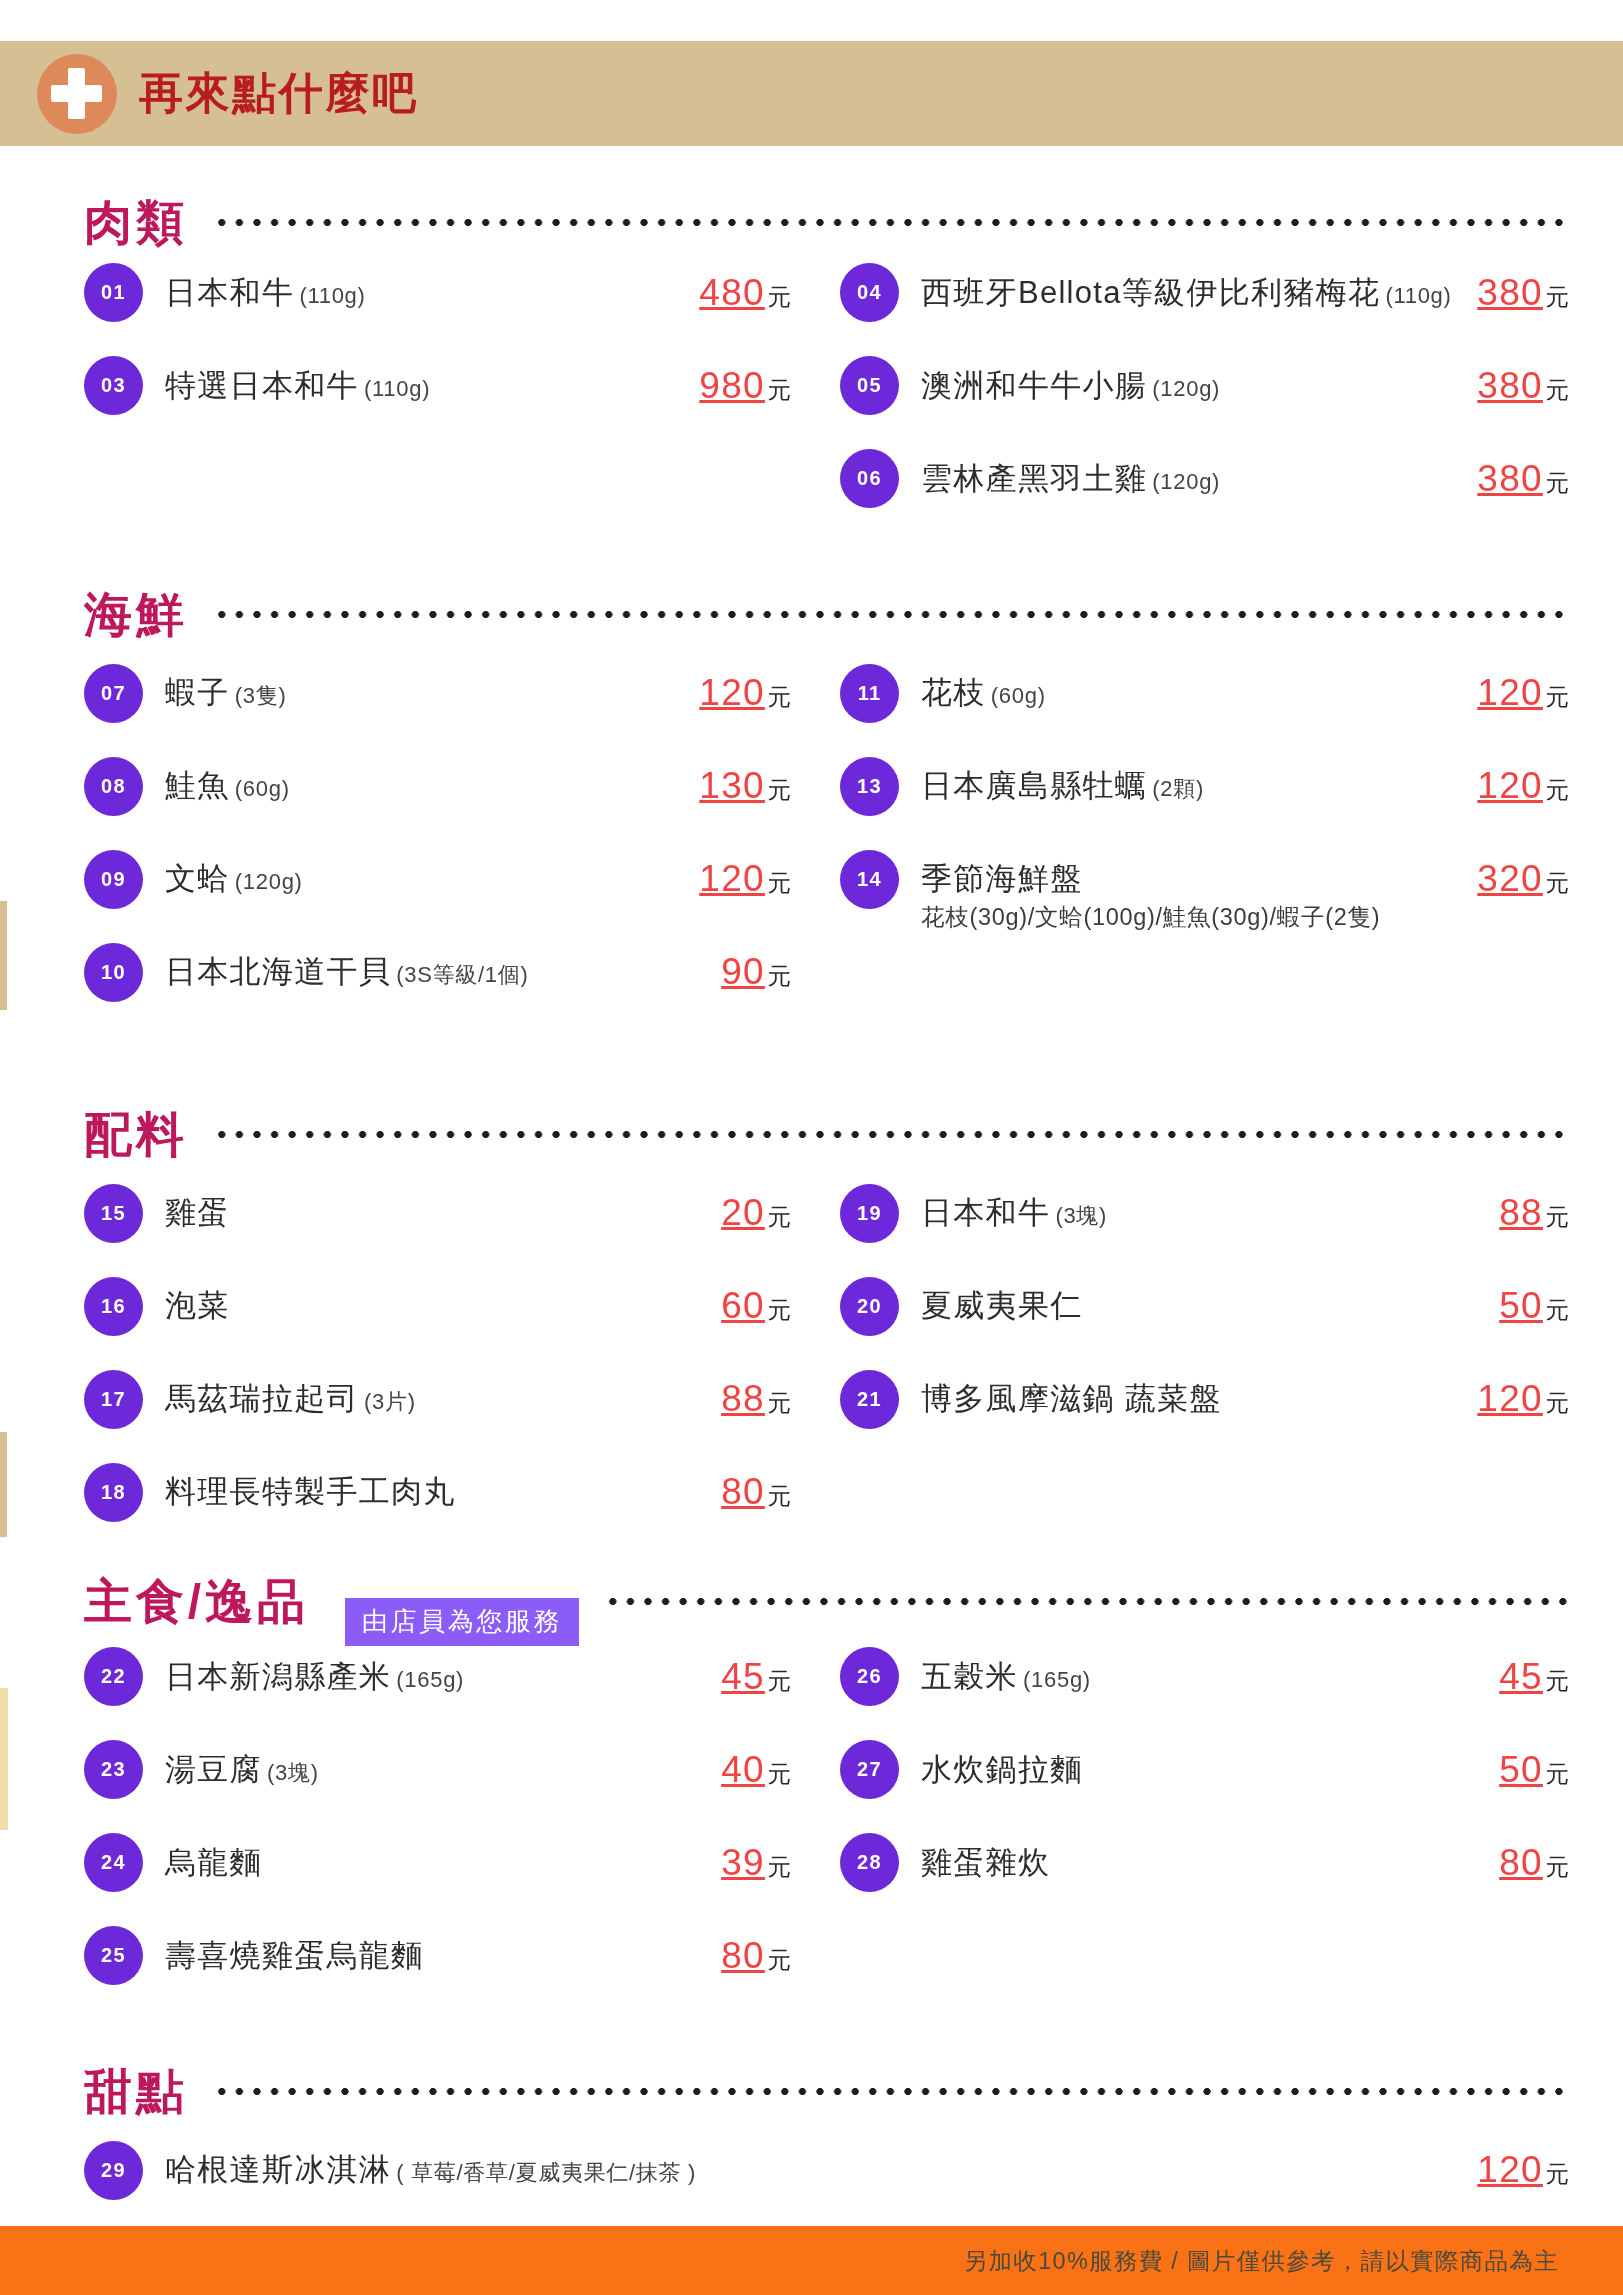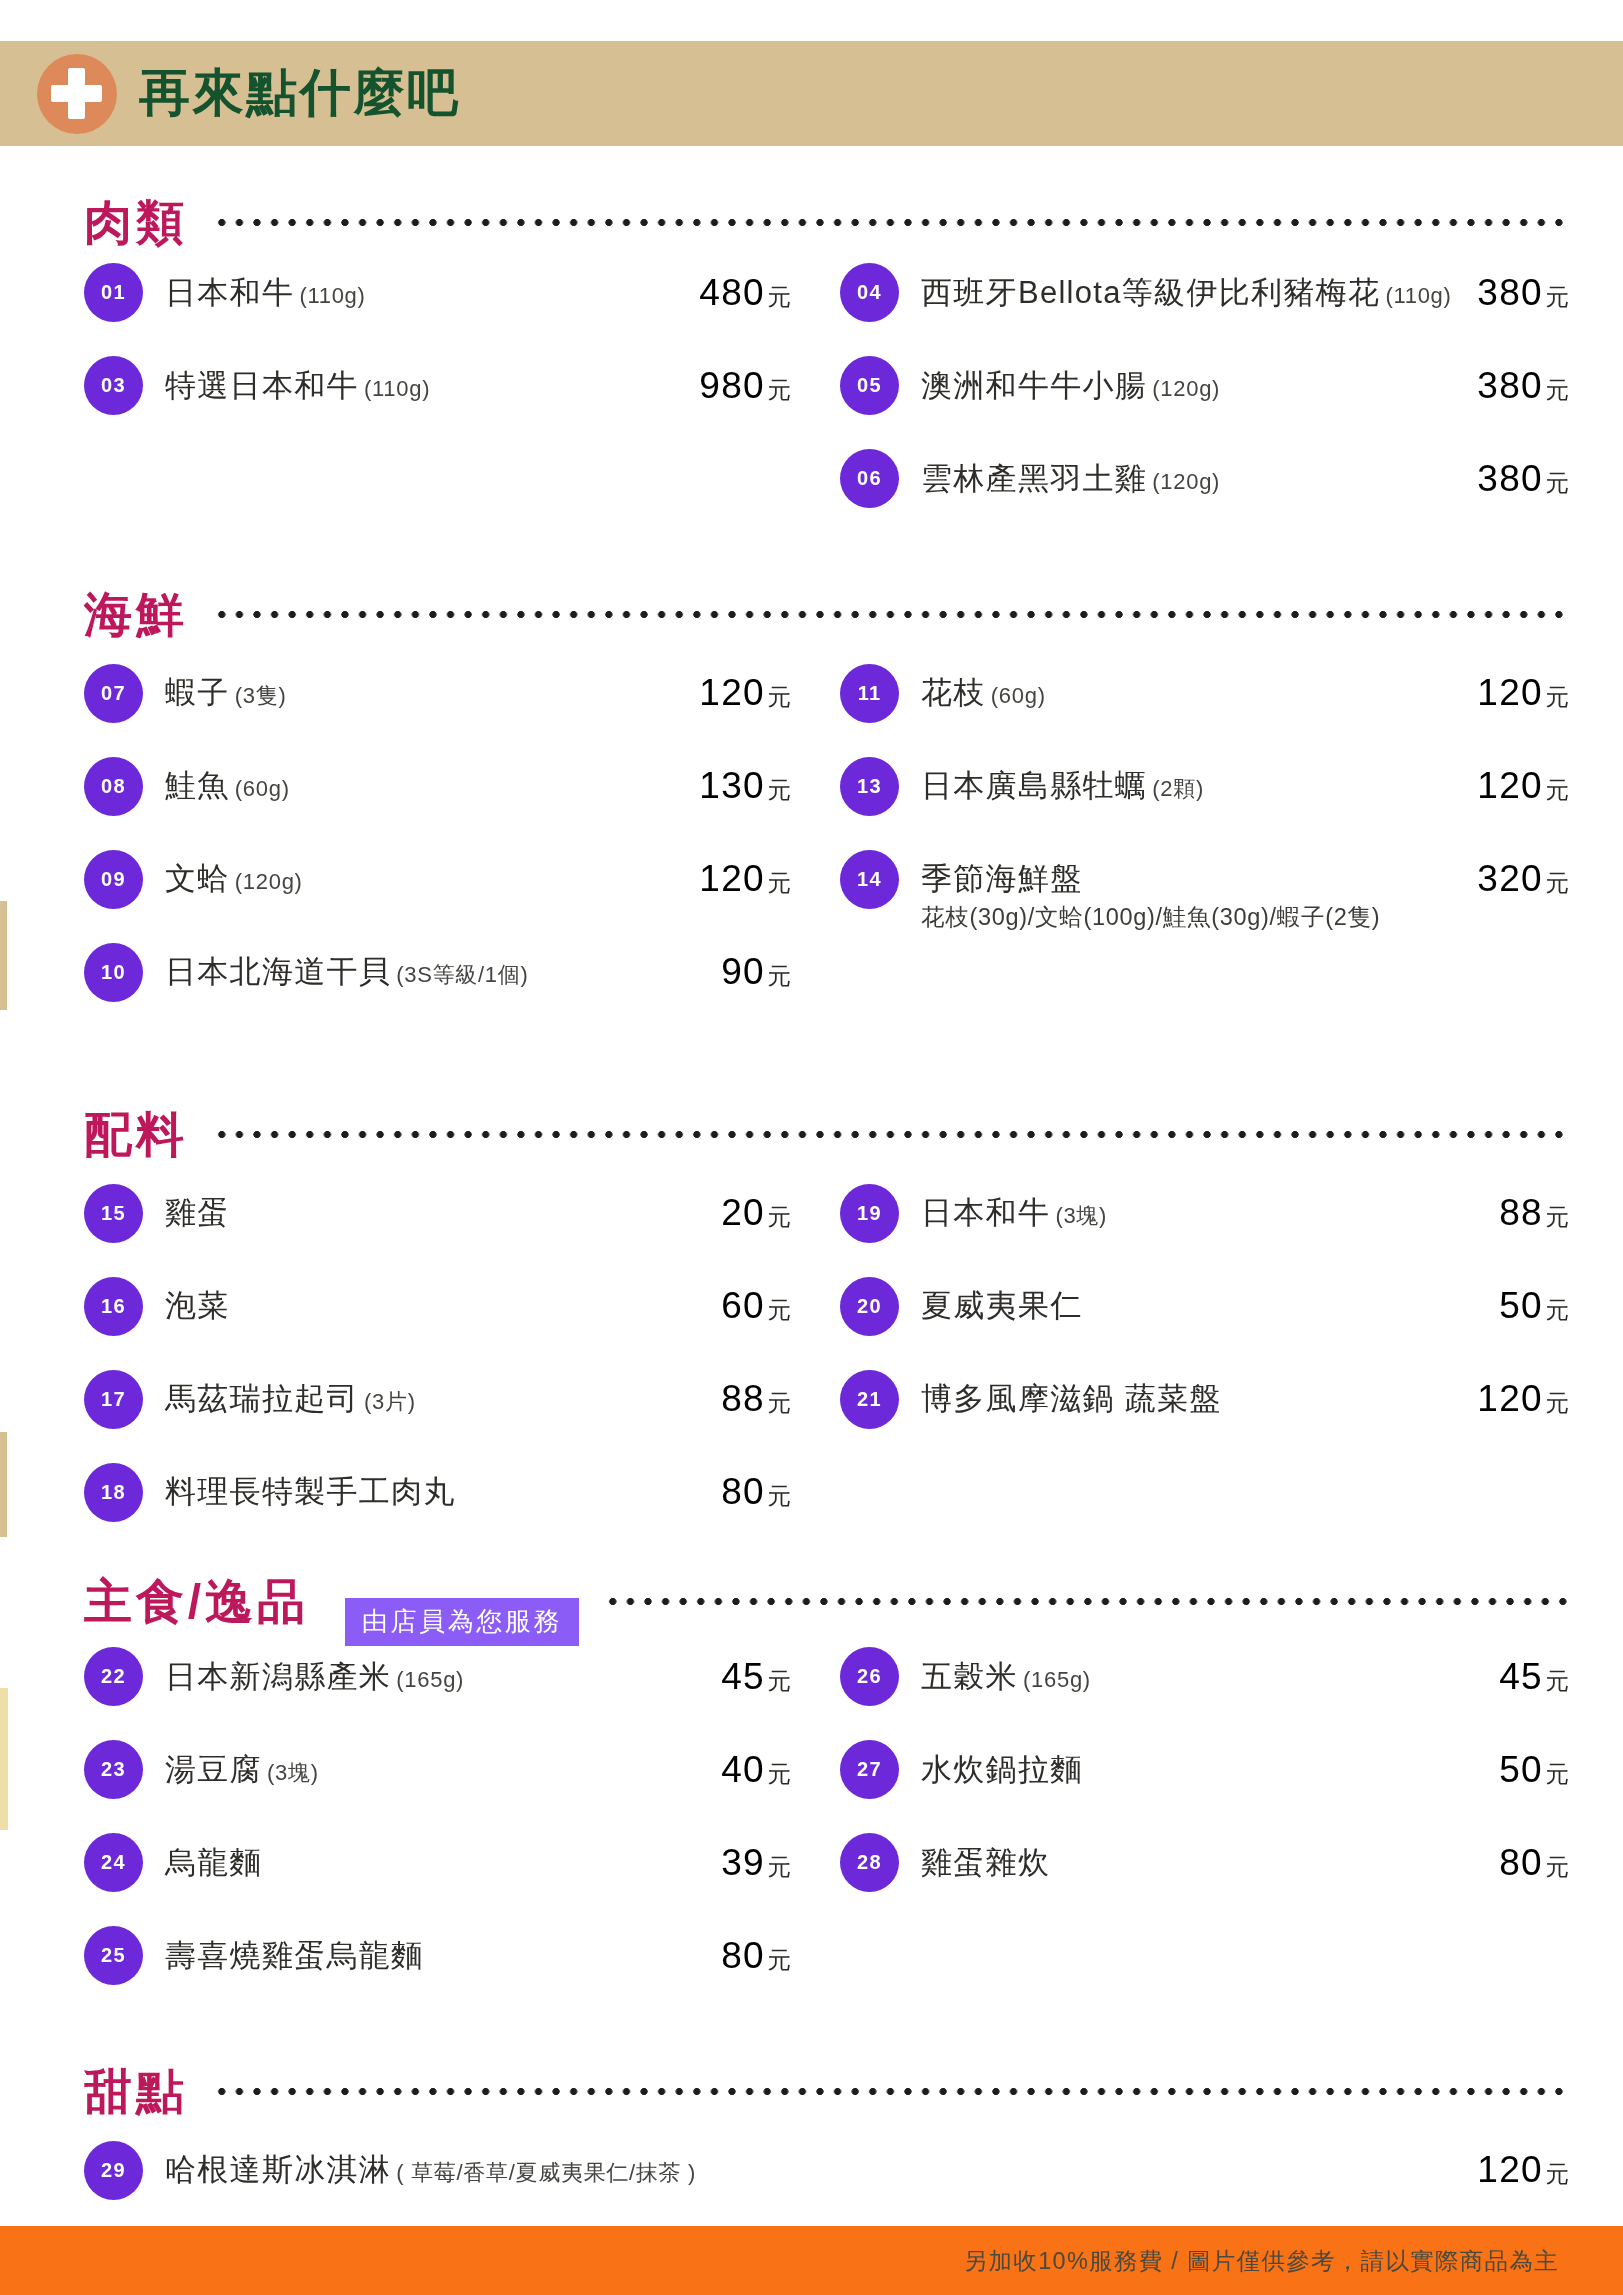--- a/index.html
+++ b/index.html
@@ -25,21 +25,21 @@
     background:#dd895a; margin-left:37px;
     position:relative; flex-shrink:0;
   }
   .plus-circle::before, .plus-circle::after {
     content:""; position:absolute; background:#ffffff; border-radius:2px;
   }
   .plus-circle::before { width:51px; height:17px; left:14.4px; top:31px; }
   .plus-circle::after  { width:17px; height:51px; left:31px; top:14.4px; }
   .header-title {
     margin-left:22px;
-    font-size:51px; font-weight:bold; color:#14532d; letter-spacing:2.6px;
+    font-size:44px; font-weight:bold; color:#b91c1c; letter-spacing:2.6px;
   }
 
   
   .edge-tab { position:absolute; left:0; }
   .tab-1 { top:901px; height:109px; width:6.5px; background:#d6bf92; }
   .tab-2 { top:1432px; height:105px; width:6.5px; background:#d6bf92; }
   .tab-3 { top:1688px; height:142px; width:7.8px; background:#f0dea9; }
 
   
   .section { position:absolute; left:0; width:100%; }
@@ -85,21 +85,21 @@
   .num-circle {
     width:59px; height:59px; border-radius:50%;
     background:#6d28d9; flex-shrink:0;
     display:flex; align-items:center; justify-content:center;
     color:#ffffff; font-size:20px; font-weight:bold; letter-spacing:1.3px;
   }
   .item-label { margin-left:22px; white-space:nowrap; }
   .item-name { font-size:31px; color:#2e2d2a; letter-spacing:1.3px; }
   .item-size { font-size:22px; color:#454441; margin-left:5.2px; letter-spacing:0.7px; }
   .item-price { margin-left:auto; white-space:nowrap; flex-shrink:0; }
-  .price-num { font-size:37px; color:#000000; letter-spacing:1.3px; }
+  .price-num { font-size:37px; color:#ef4444; letter-spacing:1.3px;text-decoration:underline; }
   .price-unit { font-size:23.5px; color:#2b2a27; margin-left:2.6px; }
   .item-desc {
     position:absolute; left:81px; top:68px;
     font-size:23.5px; color:#3c3b38; letter-spacing:0.7px; white-space:nowrap;
   }
 
   
   .footer-bar {
     position:absolute; top:2226px; left:0; width:100%; height:70px;
     background:#f97316;

